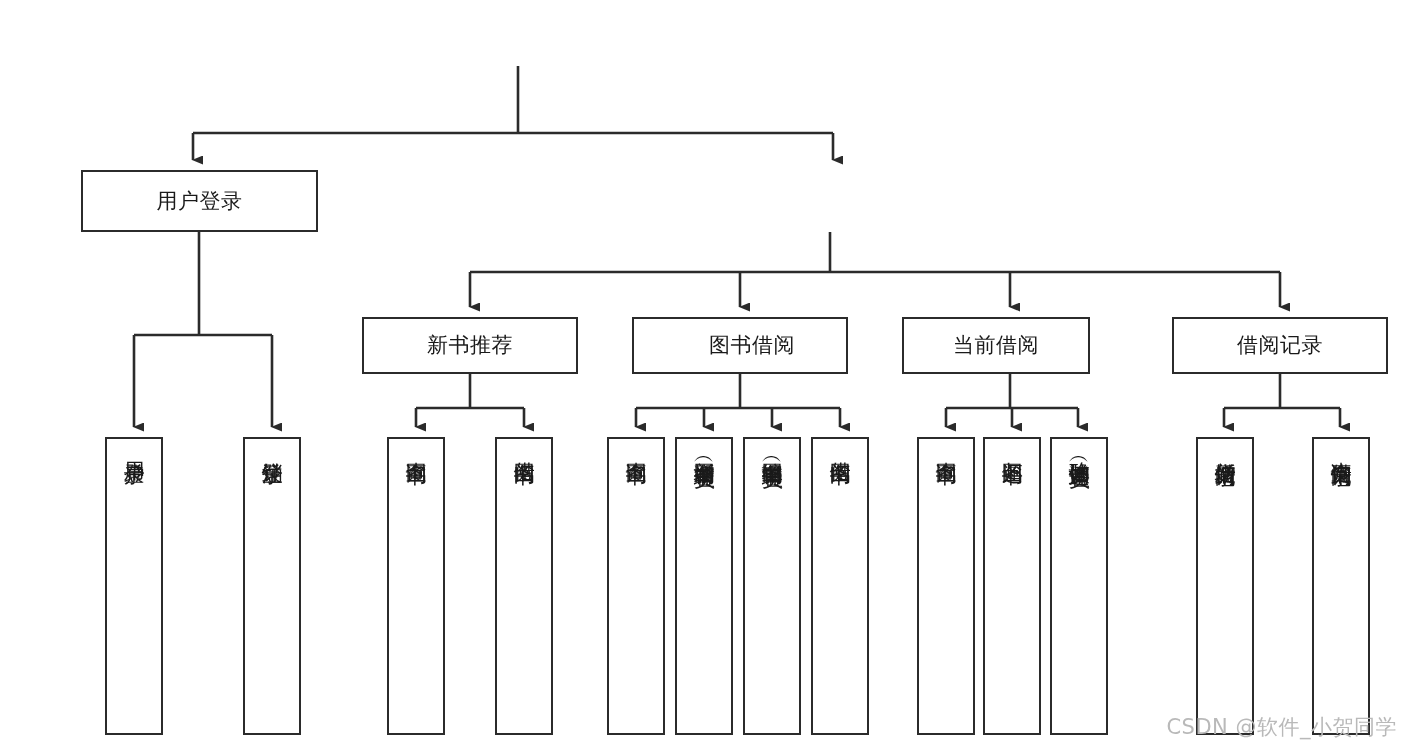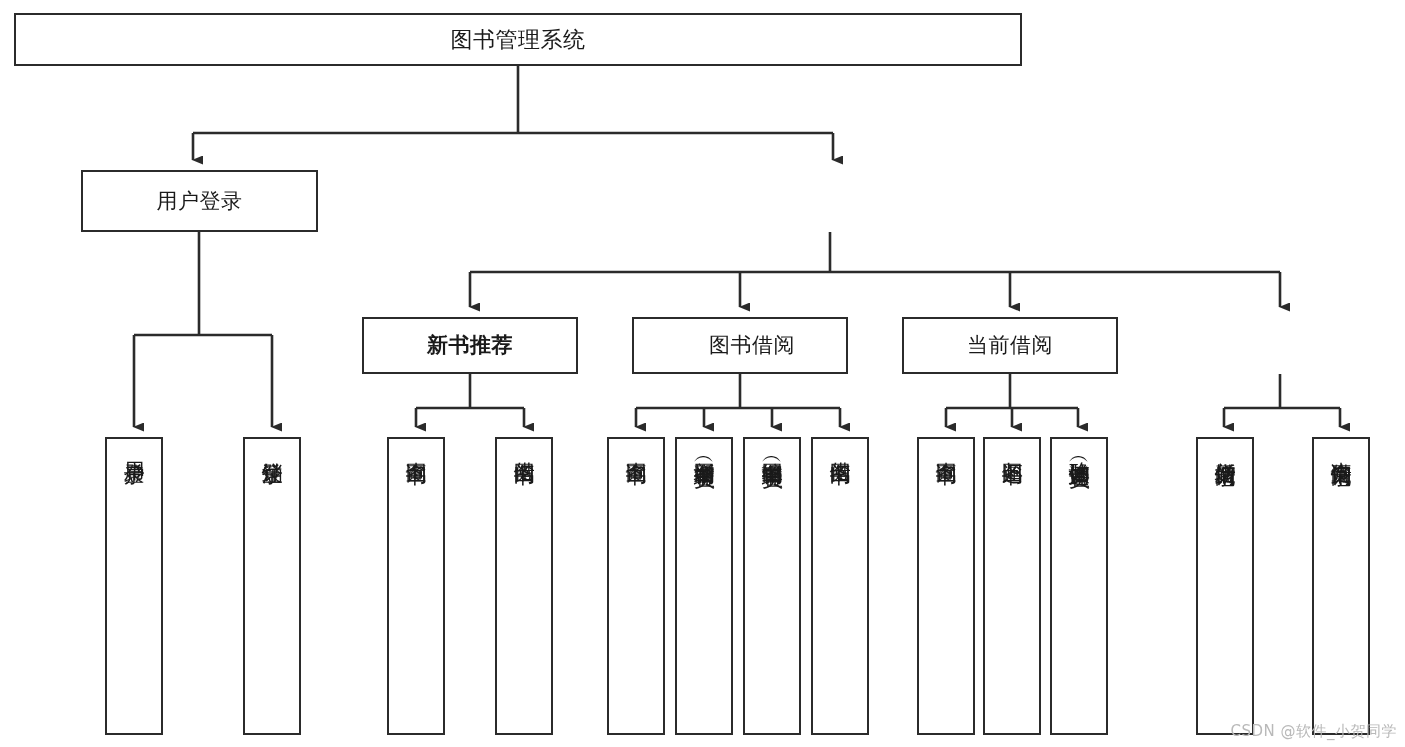--- a/index.html
+++ b/index.html
@@ -60,21 +60,21 @@
     font-size: 21px;
     line-height: 1.06;
     letter-spacing: 1px;
     white-space: nowrap;
     margin: 0 auto;
   }
   .watermark {
     position: absolute;
     right: 8px;
     bottom: 6px;
-    font-size: 15px;
+    font-size: 21px;
     color: #b9b9b9;
     letter-spacing: 0.5px;
     white-space: nowrap;
     font-family: "DejaVu Sans", "Liberation Sans", sans-serif;
     margin-left: 12px;
   }
 </style>
 </head>
 <body>
 
@@ -124,36 +124,36 @@
       <path d="M1012,408 L1012,427" marker-end="url(#arrowhead)"></path>
       <path d="M1078,408 L1078,427" marker-end="url(#arrowhead)"></path>
 
       <path d="M1280,374 L1280,408"></path>
       <path d="M1224,408 L1340,408"></path>
       <path d="M1224,408 L1224,427" marker-end="url(#arrowhead)"></path>
       <path d="M1340,408 L1340,427" marker-end="url(#arrowhead)"></path>
     </g>
   </svg>
 
-  <div class="node h root" style="left:14px; top:13px; width:1008px; height:53px;">
-    <span class="node-label">图书管理系统</span>
-  </div>
 
   <div class="node h" style="left:81px; top:170px; width:237px; height:62px;">
     <span class="node-label">用户登录</span>
   </div>
 
-  <div class="node h" style="left:362px; top:317px; width:216px; height:57px;font-weight:bold;">
+  <div class="node h" style="left:362px; top:317px; width:216px; height:57px;">
     <span class="node-label">新书推荐</span>
   </div>
   <div class="node h" style="left:632px; top:317px; width:216px; height:57px;padding-left:24px;">
     <span class="node-label">图书借阅</span>
   </div>
-  <div class="node h" style="left:902px; top:317px; width:216px; height:57px;">
+  <div class="node h" style="left:902px; top:317px; width:188px; height:57px;">
     <span class="node-label">当前借阅</span>
+  </div>
+  <div class="node h" style="left:1172px; top:317px; width:216px; height:57px;">
+    <span class="node-label">借阅记录</span>
   </div>
 
   <div class="node v" style="left:105px; top:437px; width:58px; height:298px;">
     <span class="node-label">用户登录</span>
   </div>
   <div class="node v" style="left:243px; top:437px; width:58px; height:298px;">
     <span class="node-label">注销登录</span>
   </div>
 
   <div class="node v" style="left:387px; top:437px; width:58px; height:298px;">

